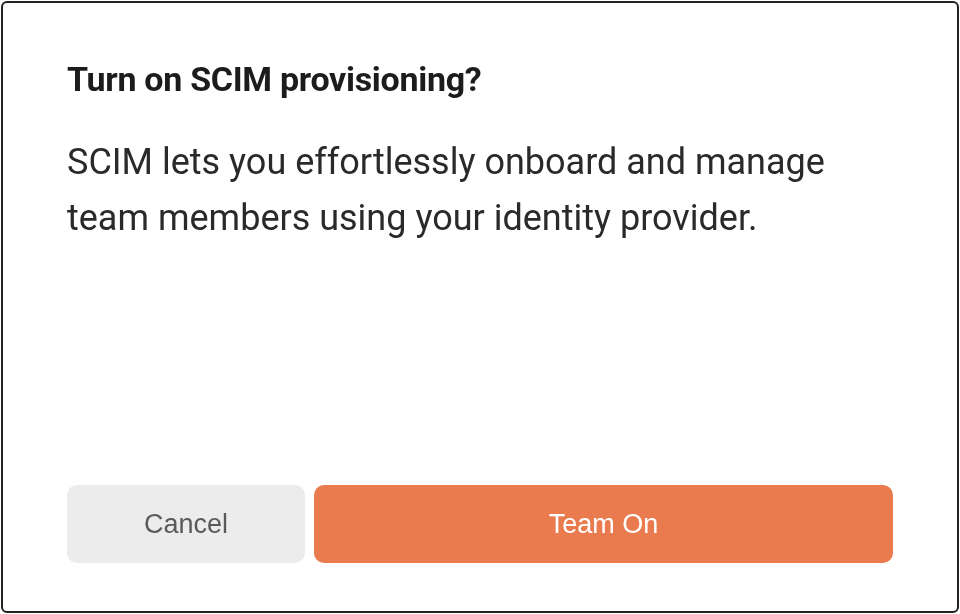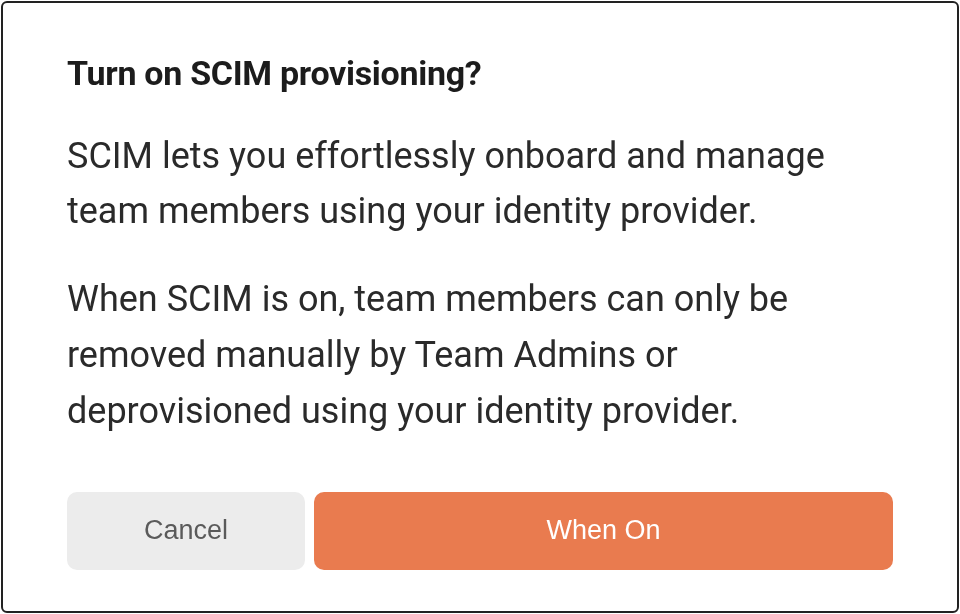--- a/index.html
+++ b/index.html
@@ -1,19 +1,18 @@
 <!DOCTYPE html>
 <html><head>
   <meta charset="utf-8">
   <style>
     * {
       box-sizing: border-box;
       margin: 0;
       padding: 0;
-      justify-content: center;
     }
     body {
       font-family: -apple-system, BlinkMacSystemFont, "Segoe UI", Roboto, Helvetica, Arial, sans-serif;
       background: #ffffff;
       width: 960px;
       height: 614px;
       display: flex;
       align-items: flex-start;
       justify-content: flex-start;
     }
@@ -72,19 +71,18 @@
       flex: 1;
     }
   </style>
 </head>
 <body>
 
 <div class="dialog">
   <h1 class="dialog-title">Turn on SCIM provisioning?</h1>
   <div class="dialog-body">
     <p>SCIM lets you effortlessly onboard and manage team members using your identity provider.</p>
-    <p>When SCIM is on, team members can only be removed manually by Team Admins or deprovisioned using your identity provider.</p>
   </div>
   <div class="dialog-actions">
     <button class="btn btn-cancel">Cancel</button>
-    <button class="btn btn-primary">When On</button>
+    <button class="btn btn-primary">Team On</button>
   </div>
 </div>
 
 </body></html>

